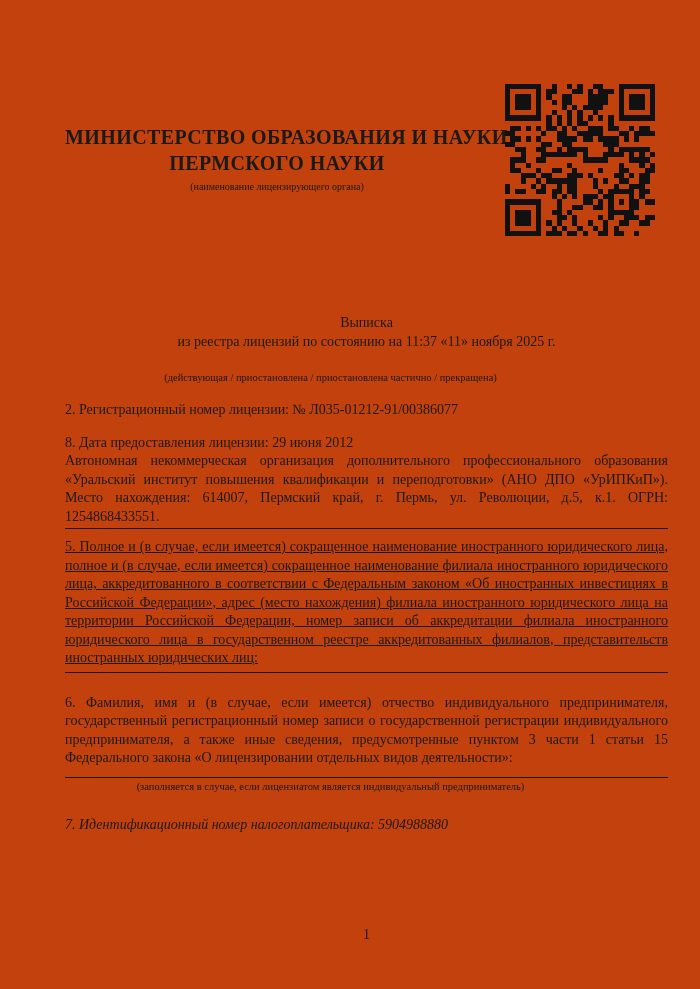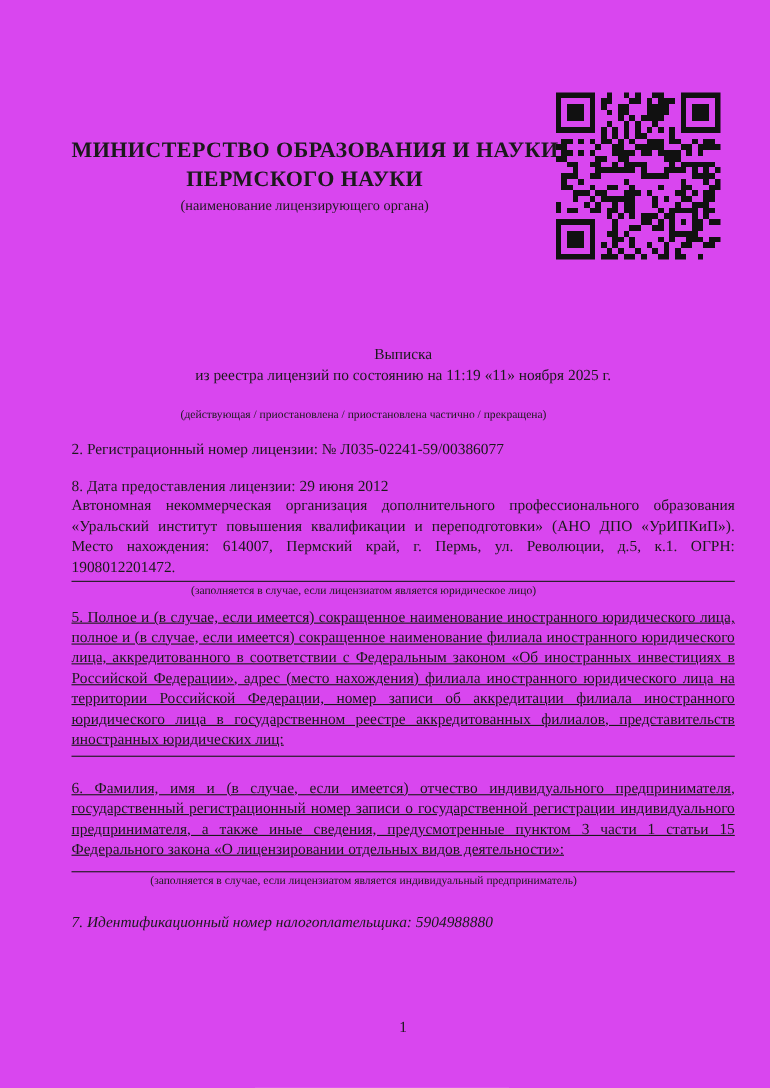--- a/index.html
+++ b/index.html
@@ -2,32 +2,32 @@
 <html lang="ru"><head>
 <meta charset="utf-8">
 <style>
   html, body { margin: 0; padding: 0; }
   body {
     width: 700px; height: 989px;
     background: #ffffff;
     font-family: "Liberation Serif", "DejaVu Serif", serif;
     color: #1a1a1a;
   }
-  .page { position: relative; width: 700px; height: 989px; overflow: hidden; background: #d946ef; }
+  .page { position: relative; width: 700px; height: 989px; overflow: hidden; background: #c2410c; }
 
   
   .header-block {
     position: absolute; left: 65px; top: 124px; width: 424px;
     text-align: center;
   }
   .ministry-line {
     font-weight: bold; font-size: 20px; line-height: 26px;
     letter-spacing: 0.4px; white-space: nowrap;
   }
-  .header-subtitle { font-size: 13px; line-height: 13px; margin-top: 4px; }
+  .header-subtitle { font-size: 10px; line-height: 13px; margin-top: 4px; }
 
   
   .qr-box { position: absolute; left: 505px; top: 84px; width: 150px; height: 152px; }
   .qr-box svg { display: block; }
 
   
   .title-block {
     position: absolute; left: 65px; top: 314px; width: 603px;
     text-align: center; font-size: 14px; line-height: 18.5px;
   }
@@ -44,21 +44,21 @@
     text-align: center; padding-right: 72px; font-family: Liberation Serif, serif;
   }
   .cap-mt { margin-top: 2px !important; }
   .rule { border-top: 1.5px solid #1a1a1a; height: 0; margin-top: 2px; }
 
   .s2  { margin-top: 17px !important; }
   .s3  { margin-top: 14px !important; }
   .s4q { margin-top: 12px !important; }
   .s5q { margin-top: 9px  !important; text-decoration: underline; }
   .rule-blank5 { margin-top: 4px; }
-  .s6q { margin-top: 21px !important; text-decoration: underline; }
+  .s6q { margin-top: 21px !important; }
   .rule-blank6 { margin-top: 9px; }
   .s7  { margin-top: 23px !important; font-style: italic; }
   .cap1 { margin-top: 1px !important; }
 
   .page-number {
     position: absolute; left: 65px; top: 927px; width: 603px;
     text-align: center; font-size: 14px;
   }
 </style>
 </head>
@@ -469,34 +469,33 @@
         <rect x="18" y="28" width="1" height="1"></rect>
         <rect x="19" y="28" width="1" height="1"></rect>
         <rect x="21" y="28" width="1" height="1"></rect>
         <rect x="22" y="28" width="1" height="1"></rect>
         <rect x="25" y="28" width="1" height="1"></rect>
       </svg>
     </div>
 
   <div class="title-block">
     <div>Выписка</div>
-    <div>из реестра лицензий по состоянию на 11:19 «11» ноября 2025 г.</div>
+    <div>из реестра лицензий по состоянию на 11:37 «11» ноября 2025 г.</div>
   </div>
 
   <div class="content">
 
     <p class="caption cap1">(действующая / приостановлена / приостановлена частично / прекращена)</p>
 
-    <p class="para s2">2. Регистрационный номер лицензии: № Л035-02241-59/00386077</p>
+    <p class="para s2">2. Регистрационный номер лицензии: № Л035-01212-91/00386077</p>
 
     <p class="para s3">8. Дата предоставления лицензии: 29 июня 2012</p>
 
-    <p class="para">Автономная некоммерческая организация дополнительного профессионального образования «Уральский институт повышения квалификации и переподготовки» (АНО ДПО «УрИПКиП»). Место нахождения: 614007, Пермский край, г. Пермь, ул. Революции, д.5, к.1. ОГРН: 1908012201472.</p>
+    <p class="para">Автономная некоммерческая организация дополнительного профессионального образования «Уральский институт повышения квалификации и переподготовки» (АНО ДПО «УрИПКиП»). Место нахождения: 614007, Пермский край, г. Пермь, ул. Революции, д.5, к.1. ОГРН: 1254868433551.</p>
     <div class="rule"></div>
-    <p class="caption cap-mt">(заполняется в случае, если лицензиатом является юридическое лицо)</p>
 
     <p class="para s5q">5. Полное и (в случае, если имеется) сокращенное наименование иностранного юридического лица, полное и (в случае, если имеется) сокращенное наименование филиала иностранного юридического лица, аккредитованного в соответствии с Федеральным законом «Об иностранных инвестициях в Российской Федерации», адрес (место нахождения) филиала иностранного юридического лица на территории Российской Федерации, номер записи об аккредитации филиала иностранного юридического лица в государственном реестре аккредитованных филиалов, представительств иностранных юридических лиц:</p>
     <div class="rule rule-blank5"></div>
 
     <p class="para s6q">6. Фамилия, имя и (в случае, если имеется) отчество индивидуального предпринимателя, государственный регистрационный номер записи о государственной регистрации индивидуального предпринимателя, а также иные сведения, предусмотренные пунктом 3 части 1 статьи 15 Федерального закона «О лицензировании отдельных видов деятельности»:</p>
     <div class="rule rule-blank6"></div>
     <p class="caption cap-mt">(заполняется в случае, если лицензиатом является индивидуальный предприниматель)</p>
 
     <p class="para s7">7. Идентификационный номер налогоплательщика: 5904988880</p>
 

